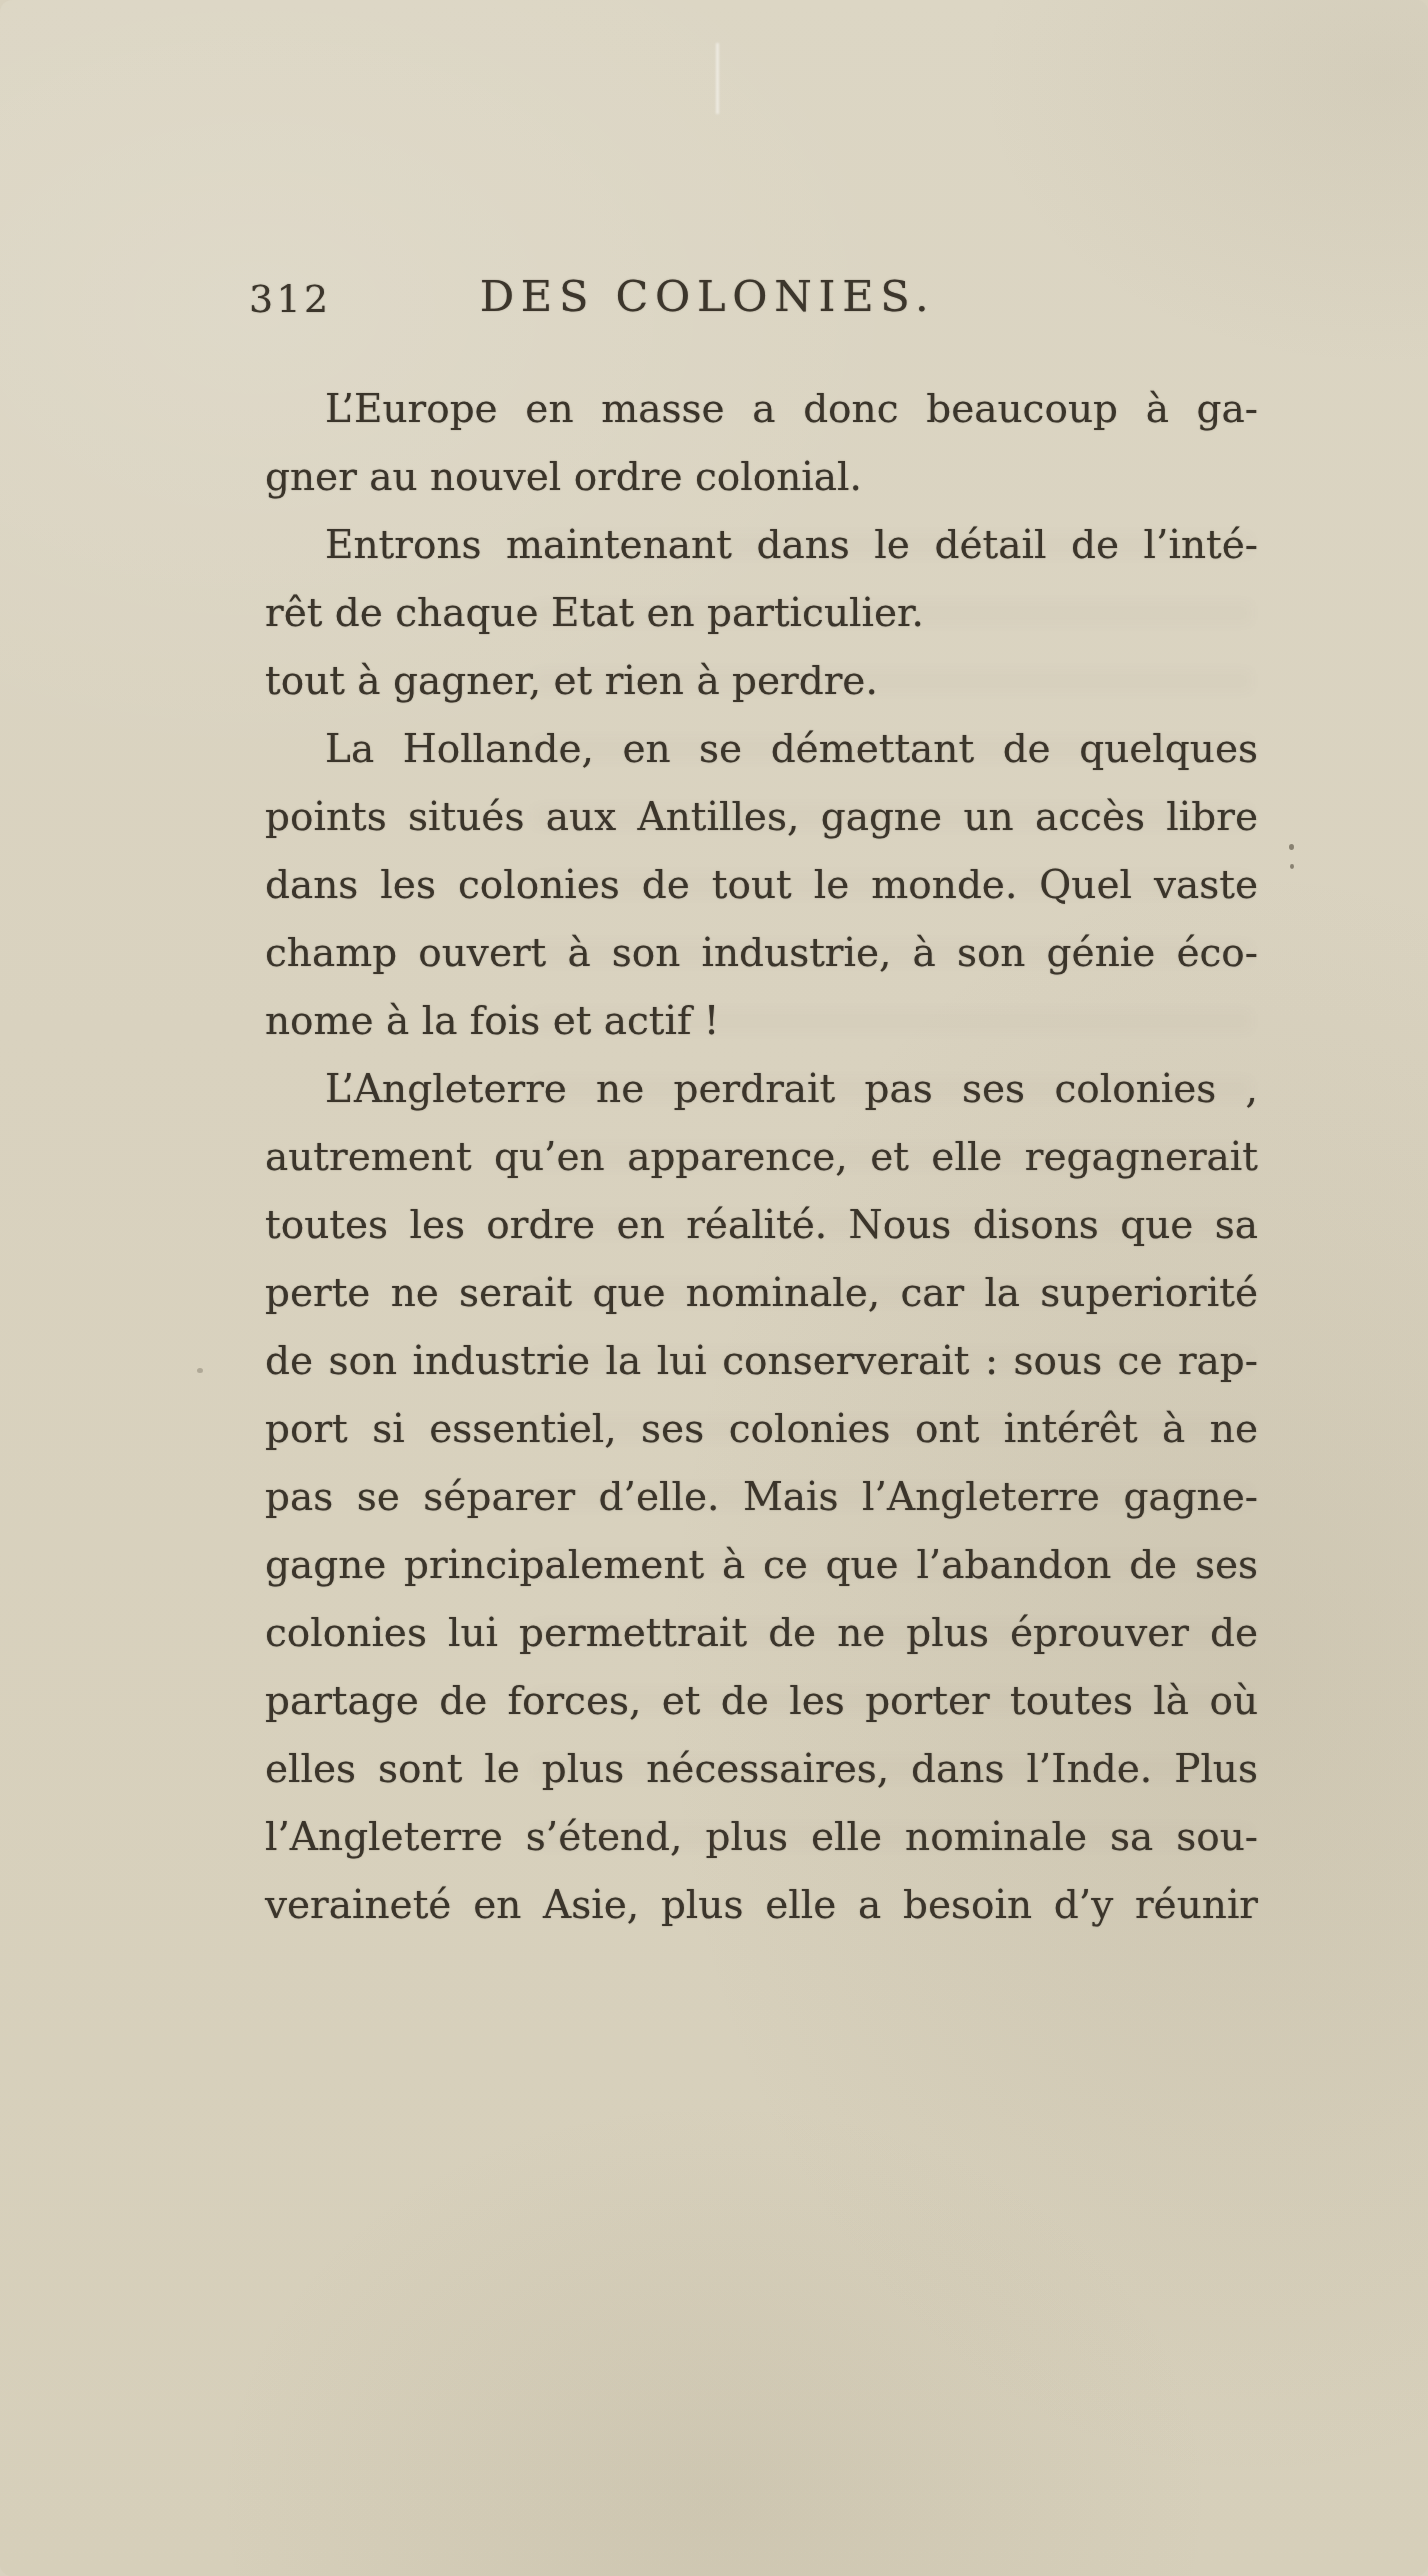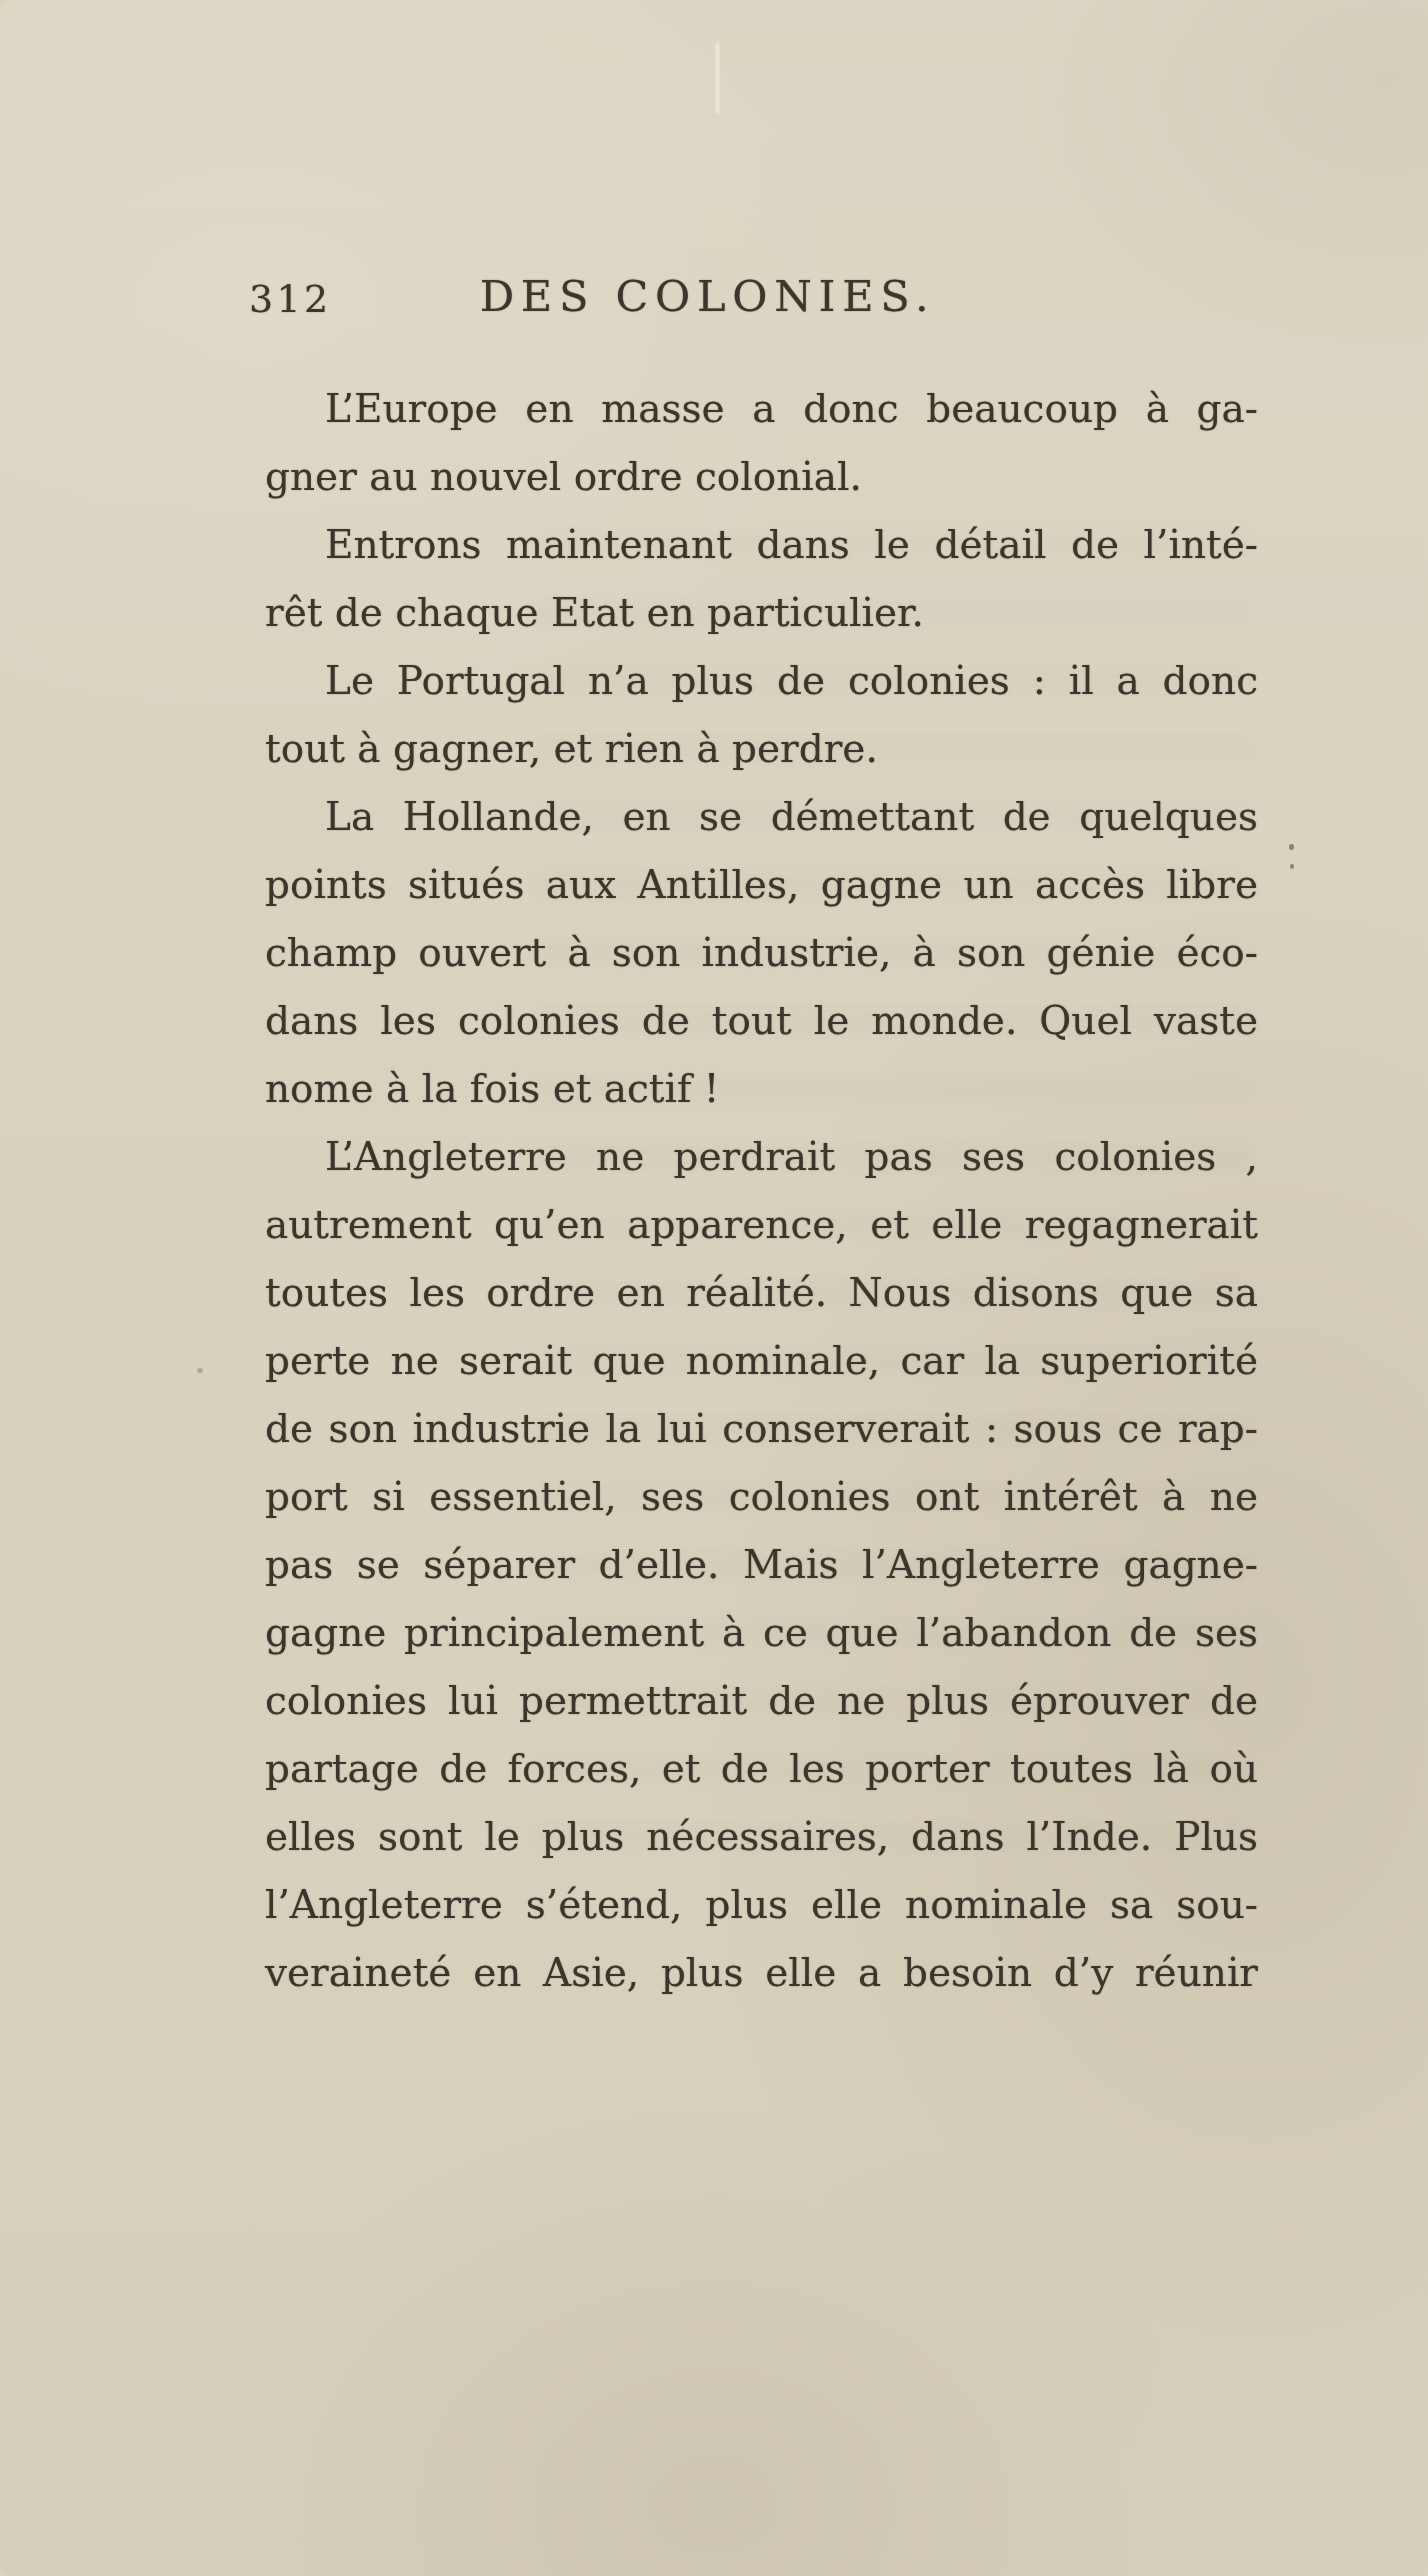--- a/index.html
+++ b/index.html
@@ -115,26 +115,25 @@
 
   <div class="page-number">312</div>
 
   <div class="running-header">DES COLONIES.</div>
 
   <div class="text-block">
       <div class="line indent">L’Europe en masse a donc beaucoup à ga-</div>
       <div class="line end">gner au nouvel ordre colonial.</div>
       <div class="line indent">Entrons maintenant dans le détail de l’inté-</div>
       <div class="line end">rêt de chaque Etat en particulier.</div>
-      <div class="line indent">Le Portugal n’a plus de colonies : il a donc</div>
       <div class="line end">tout à gagner, et rien à perdre.</div>
       <div class="line indent">La Hollande, en se démettant de quelques</div>
       <div class="line">points situés aux Antilles, gagne un accès libre</div>
+      <div class="line">dans les colonies de tout le monde. Quel vaste</div>
       <div class="line">champ ouvert à son industrie, à son génie éco-</div>
-      <div class="line">dans les colonies de tout le monde. Quel vaste</div>
       <div class="line end">nome à la fois et actif !</div>
       <div class="line indent">L’Angleterre ne perdrait pas ses colonies ,</div>
       <div class="line">autrement qu’en apparence, et elle regagnerait</div>
       <div class="line">toutes les ordre en réalité. Nous disons que sa</div>
       <div class="line">perte ne serait que nominale, car la superiorité</div>
       <div class="line">de son industrie la lui conserverait : sous ce rap-</div>
       <div class="line">port si essentiel, ses colonies ont intérêt à ne</div>
       <div class="line">pas se séparer d’elle. Mais l’Angleterre gagne-</div>
       <div class="line">gagne principalement à ce que l’abandon de ses</div>
       <div class="line">colonies lui permettrait de ne plus éprouver de</div>

